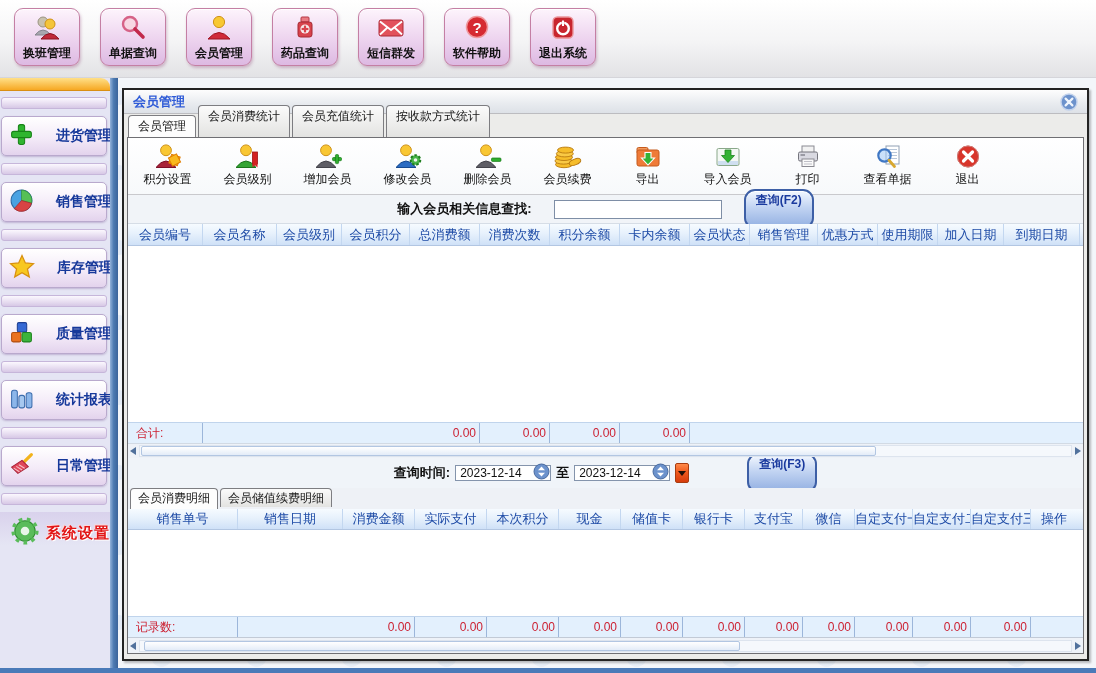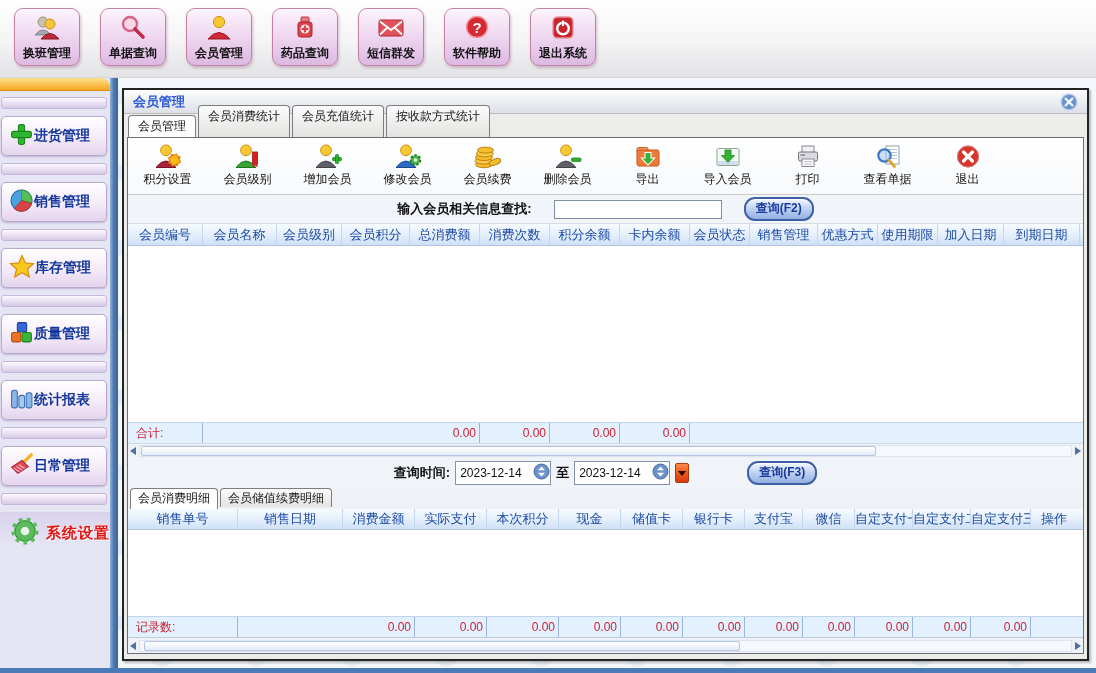--- a/index.html
+++ b/index.html
@@ -37,21 +37,21 @@
   #sidebar-cap { height:13px; background:linear-gradient(180deg,#ffe089 0%,#f6a823 100%); border-top-right-radius:9px; border-bottom:1px solid #d98f12; }
   .side-sep { height:12px; margin:0 3px 7px 1px; border-radius:3px;
     background:linear-gradient(180deg,#fbf8fe 0%,#e6dcf0 60%,#d7c8e6 100%);
     border:1px solid #c6b6da; }
   #sidebar .pad-top { height:6px; }
   .side-btn {
     height:40px; margin:0 3px 7px 1px; border-radius:5px; cursor:pointer;
     border:1px solid #b9a9cd;
     background:linear-gradient(180deg,#ffffff 0%,#f4ebf8 55%,#e3d3ed 100%);
     box-shadow:0 1px 2px rgba(120,90,150,.35), inset 0 1px 0 #fff;
-    display:flex; align-items:center; gap:0; padding-left:7px;
+    display:flex; align-items:center; gap:22px; padding-left:7px;
   }
   .side-btn .lbl { font-size:14px; font-weight:bold; color:#16389a; white-space:nowrap; }
   #settings-item { height:42px; display:flex; align-items:center; gap:6px; padding-left:10px; cursor:pointer;
     background:linear-gradient(180deg,#d9d2ec 0%,#e5e5f4 80%); }
   #settings-item .lbl { font-size:15px; font-weight:bold; color:#e21616;
     text-shadow:1px 1px 0 #ffffff, -1px -1px 0 #ffd8d8; letter-spacing:1px; white-space:nowrap; }
 
   #blue-strip { position:absolute; left:110px; top:78px; width:8px; height:595px;
     background:linear-gradient(90deg,#93b2da 0%,#4d7bb2 45%,#3a639a 100%); z-index:4; }
   #bottom-bar { position:absolute; left:0; bottom:0; width:1096px; height:5px; background:#4a7ab8; z-index:6; }
@@ -82,21 +82,21 @@
   .mt-btn { width:67px; display:flex; flex-direction:column; align-items:center; cursor:pointer; }
   .mt-btn .ic { height:29px; display:flex; align-items:flex-end; justify-content:center; }
   .mt-btn .lbl { font-size:12px; color:#101010; margin-top:1px; white-space:nowrap; }
 
   
   #search-row { height:29px; flex:0 0 29px; display:flex; align-items:center; justify-content:center; gap:22px;
     background:#f1f4f8; border-bottom:1px solid #d6dde6; }
   #search-label { font-size:13px; font-weight:bold; color:#111; }
   #search-input { width:168px; height:19px; border:1px solid #7e8ea6; background:#fff; font-size:12px; padding:0 3px; }
   .q-btn { font-size:12px; font-weight:bold; color:#1a3a9e; cursor:pointer;
-    border:2px solid #3d5fa6; border-radius:11px; padding:1px 10px 2px 10px;
+    border:2px solid #3d5fa6; border-radius:11px; padding:1px 10px 18px 10px;
     background:linear-gradient(180deg,#f2f7ff 0%,#c2d4f2 45%,#93b0e2 100%);
     box-shadow:inset 0 1px 0 #fff; white-space:nowrap; }
 
   
   .grid-head { display:flex; background:linear-gradient(180deg,#f6fbff 0%,#e7f1fc 45%,#cfe1f7 100%);
     border-bottom:1px solid #b2c6e2; }
   .hc { font-size:13px; color:#1e4ba6; text-align:center; line-height:21px; height:21px;
     border-right:1px solid #c3d7f0; overflow:hidden; white-space:nowrap; cursor:pointer; }
   .grid-head.small .hc { font-size:13px; height:20px; line-height:20px; }
   .grid-body { background:#ffffff; }
@@ -127,21 +127,21 @@
   .track { flex:1; height:12px; margin:0 3px; background:#f5f8fc; border:1px solid #dde4ee; position:relative; cursor:pointer; }
   .thumb { position:absolute; top:0; height:10px; border:1px solid #b2c6e2; border-radius:2px;
     background:linear-gradient(180deg,#ffffff 0%,#e3ecf8 100%); cursor:grab; }
   #hscroll1 .thumb { left:1px; width:79%; }
   #hscroll2 .thumb { left:4px; width:64%; }
 
   
   #query-row { height:30px; flex:0 0 30px; display:flex; align-items:center; justify-content:center; gap:5px;
     background:#f0f4f9; }
   #query-row .lab { font-size:13px; font-weight:bold; color:#111; }
-  .date-box { width:96px; height:24px; background:#fff; border:1px solid #8494ac; display:flex; align-items:center; cursor:pointer; }
+  .date-box { width:96px; height:16px; background:#fff; border:1px solid #8494ac; display:flex; align-items:center; cursor:pointer; }
   .date-box .dtext { flex:1; font-size:12px; color:#101010; padding-left:4px; }
   .spacer48 { width:48px; }
   #dd-red { width:14px; height:20px; border:1px solid #a83c10; border-radius:2px; cursor:pointer;
     background:linear-gradient(180deg,#ff8a4a 0%,#ef5a1e 45%,#d63c0c 100%);
     display:flex; align-items:center; justify-content:center; }
   #dd-red .car { width:0; height:0; border:4px solid transparent; border-top:5px solid #201008; margin-top:4px; }
 
   
   #detail-tabs { height:21px; flex:0 0 21px; display:flex; padding-left:2px; background:#eef1f6; }
   #detail-tabs .tab { font-size:12px; height:19px; padding:1px 7px; }
@@ -386,42 +386,42 @@
             <circle cx="21.5" cy="16.5" r="4.8" fill="#49b449" stroke="#1f7f1f" stroke-width="2" stroke-dasharray="2.4 1.8"></circle>
             <circle cx="21.5" cy="16.5" r="1.8" fill="#eef4ee"></circle>
           </svg>
         </span>
         <span class="lbl">修改会员</span>
       </div>
 
       <div class="mt-btn">
         <span class="ic">
           <svg width="28" height="27" viewBox="0 0 28 26">
+            <circle cx="12" cy="6.8" r="5.4" fill="#f9c733" stroke="#cf9218"></circle>
+            <path d="M2 24 Q12 11 22 24 Z" fill="#5e5e66" stroke="#44444c"></path>
+            <rect x="17.5" y="14.5" width="9.5" height="3.4" rx="1" fill="#2fae2f" stroke="#157815" stroke-width=".7"></rect>
+          </svg>
+        </span>
+        <span class="lbl">删除会员</span>
+      </div>
+
+      <div class="mt-btn">
+        <span class="ic">
+          <svg width="28" height="27" viewBox="0 0 28 26">
             <g stroke="#b97a10" stroke-width=".9">
               <ellipse cx="10" cy="21" rx="8.5" ry="3.2" fill="#f6bd2a"></ellipse>
               <ellipse cx="9.5" cy="17.4" rx="8.5" ry="3.2" fill="#f9c945"></ellipse>
               <ellipse cx="10" cy="13.8" rx="8.5" ry="3.2" fill="#f6bd2a"></ellipse>
               <ellipse cx="10.8" cy="10.2" rx="8.5" ry="3.2" fill="#f9c945"></ellipse>
               <ellipse cx="11.5" cy="6.6" rx="8" ry="3" fill="#f6bd2a"></ellipse>
               <ellipse cx="21" cy="18.5" rx="6" ry="2.9" fill="#f6bd2a" transform="rotate(-22 21 18.5)"></ellipse>
             </g>
           </svg>
         </span>
         <span class="lbl">会员续费</span>
-      </div>
-
-      <div class="mt-btn">
-        <span class="ic">
-          <svg width="28" height="27" viewBox="0 0 28 26">
-            <circle cx="12" cy="6.8" r="5.4" fill="#f9c733" stroke="#cf9218"></circle>
-            <path d="M2 24 Q12 11 22 24 Z" fill="#5e5e66" stroke="#44444c"></path>
-            <rect x="17.5" y="14.5" width="9.5" height="3.4" rx="1" fill="#2fae2f" stroke="#157815" stroke-width=".7"></rect>
-          </svg>
-        </span>
-        <span class="lbl">删除会员</span>
       </div>
 
       <div class="mt-btn">
         <span class="ic">
           <svg width="28" height="27" viewBox="0 0 28 26">
             <rect x="3" y="4" width="11" height="6" rx="1.5" fill="#f29a5e" stroke="#c55a1c"></rect>
             <rect x="3" y="6.5" width="22" height="16" rx="2" fill="#ef7b38" stroke="#c55a1c"></rect>
             <polygon points="11,9 17,9 17,14.5 20.5,14.5 14,21.5 7.5,14.5 11,14.5" fill="#35b235" stroke="#ffffff" stroke-width="1.1"></polygon>
           </svg>
         </span>

